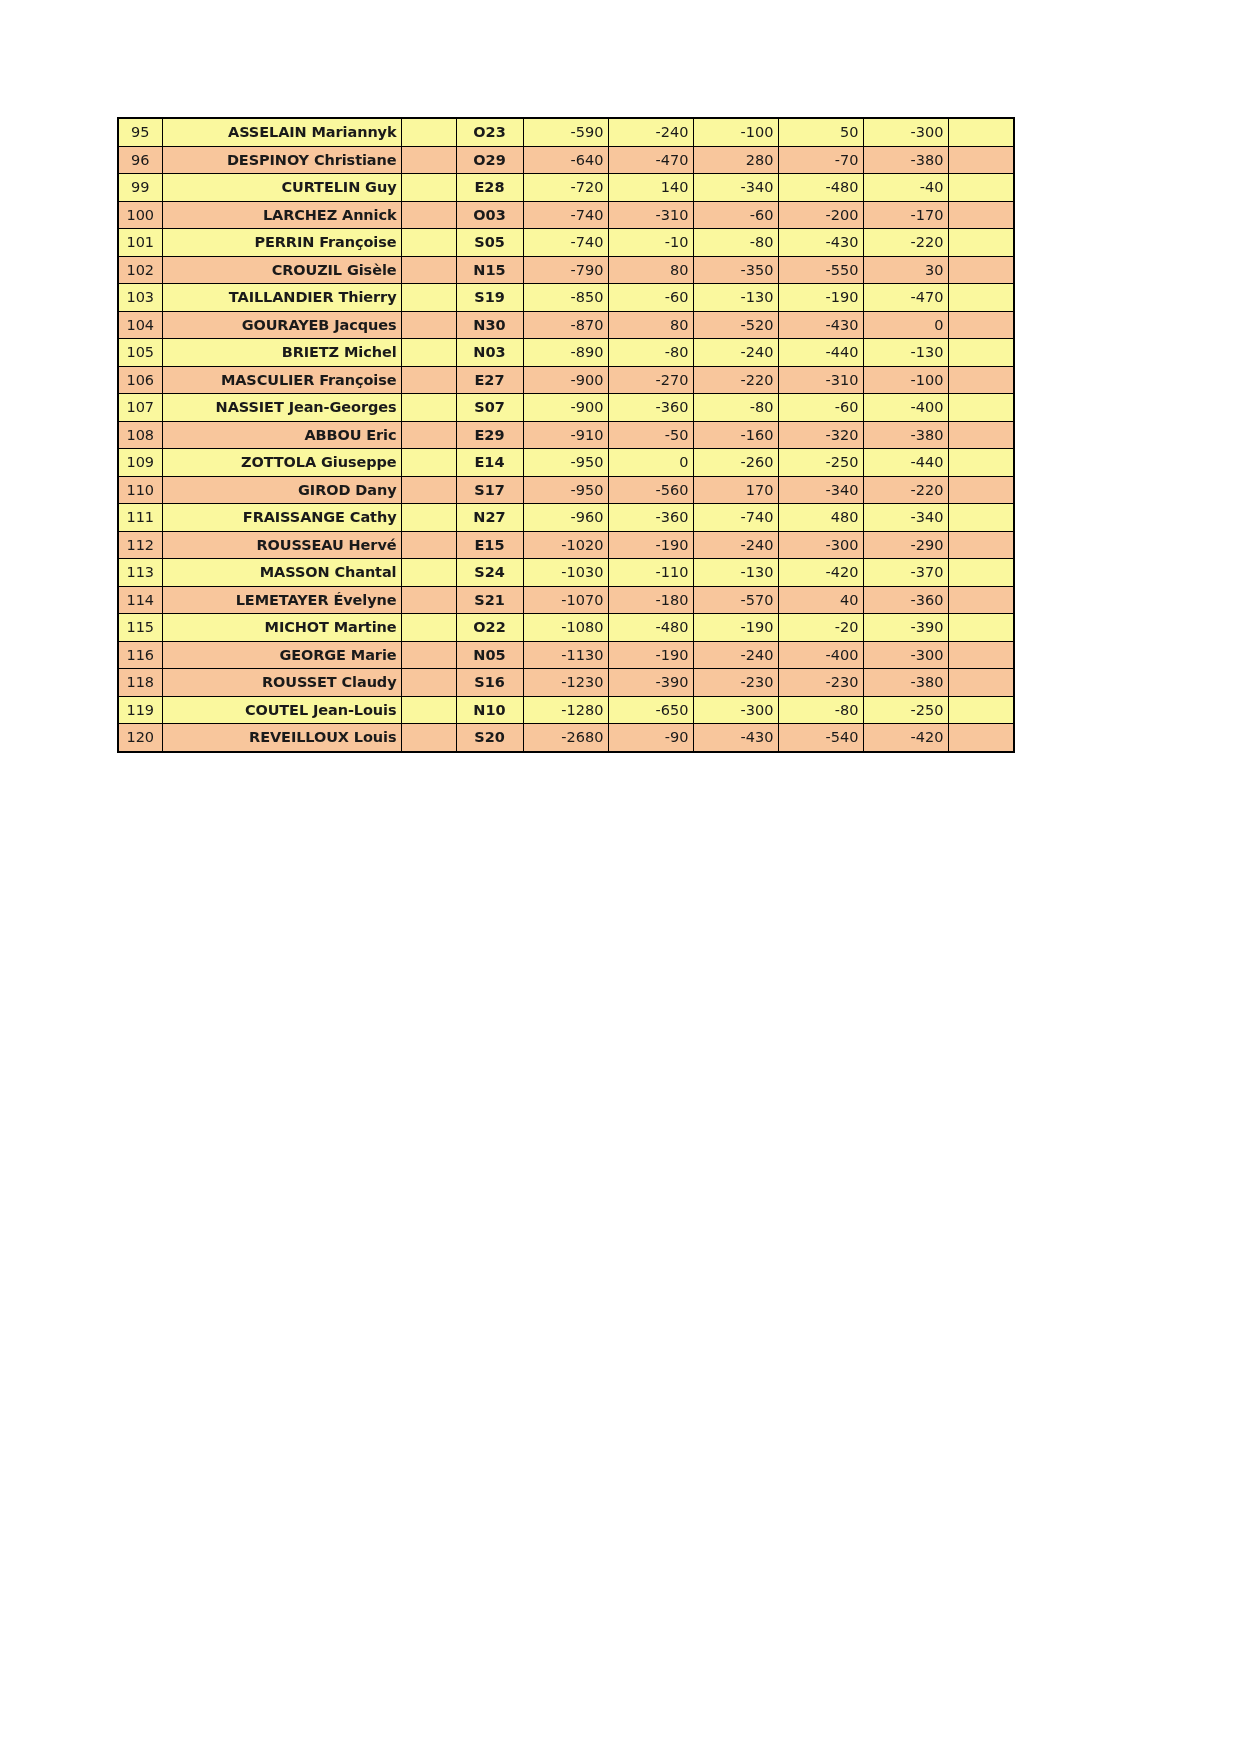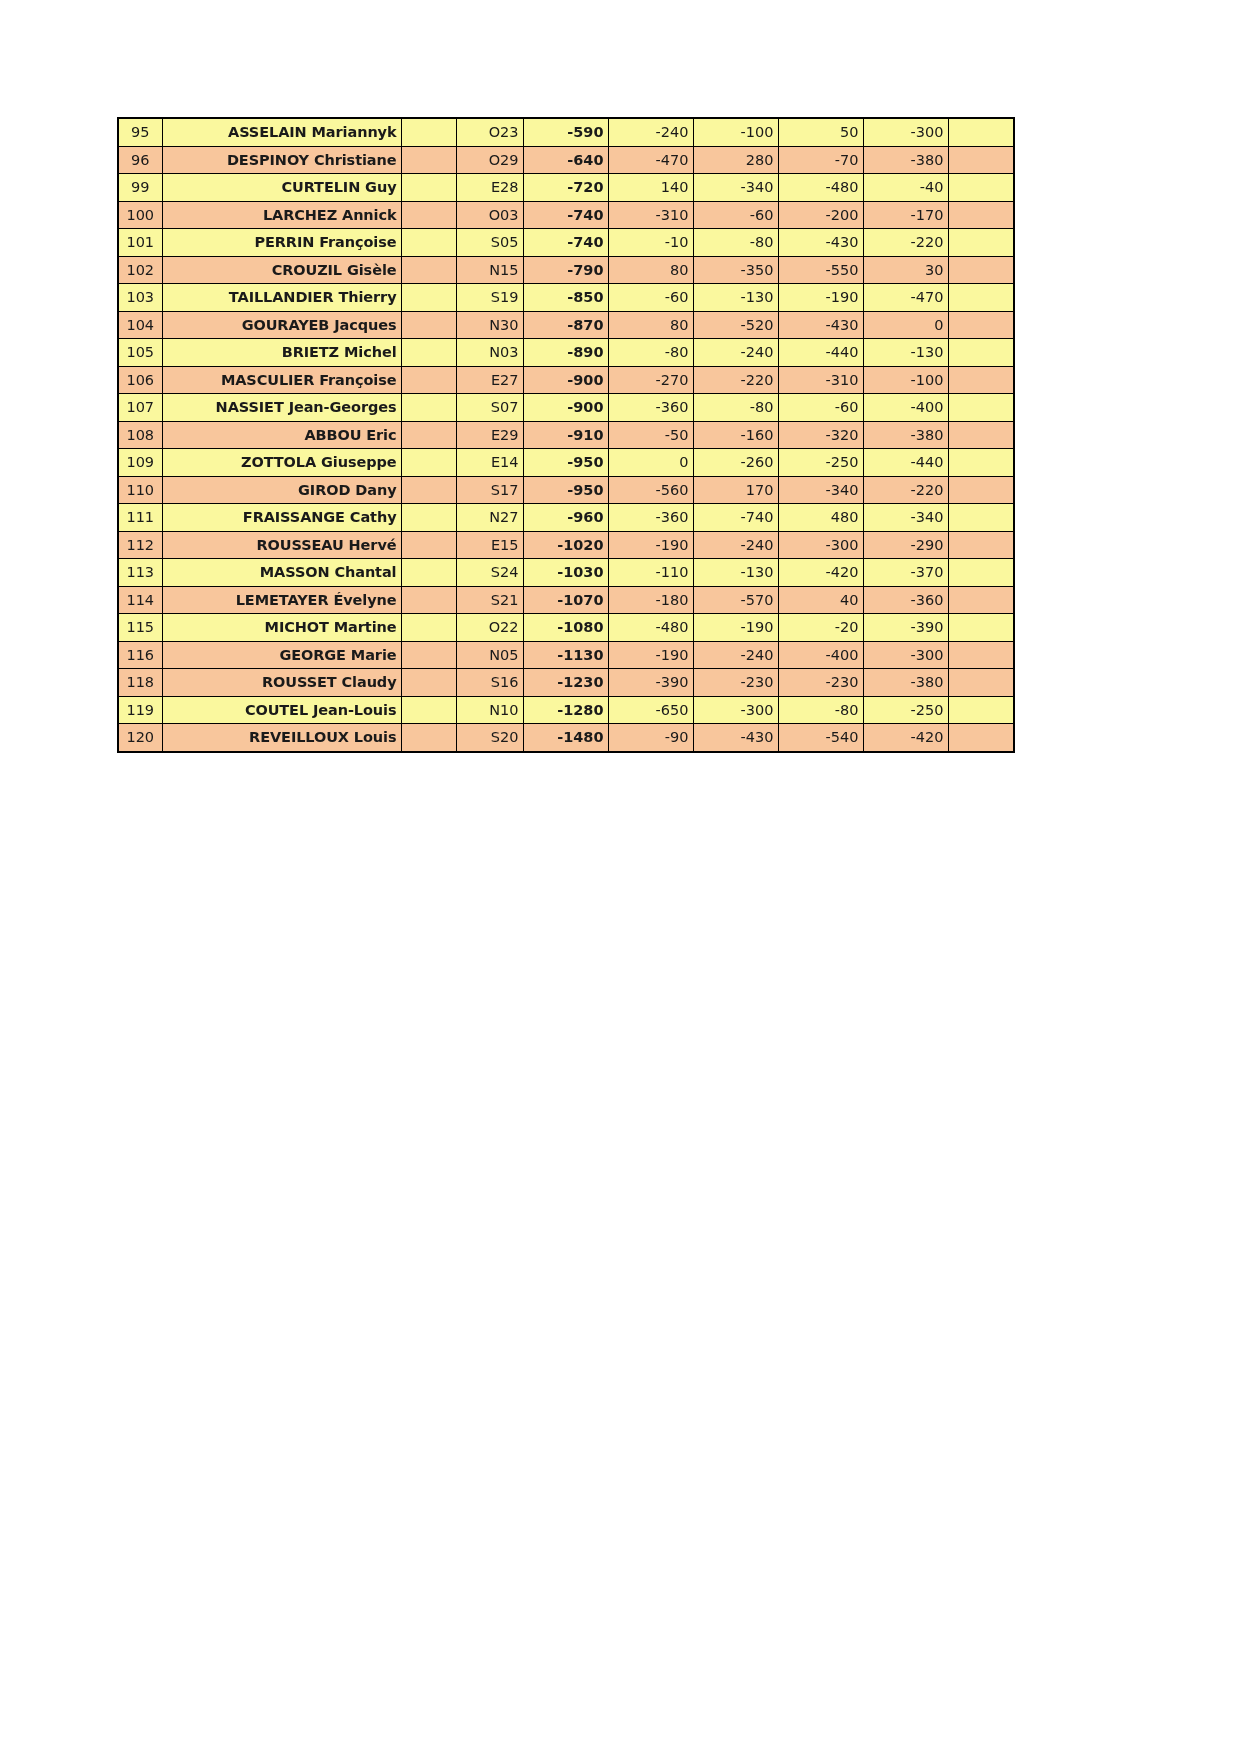--- a/index.html
+++ b/index.html
@@ -59,27 +59,27 @@
   }
   td.name {
     text-align: right;
     font-weight: bold;
     font-size: 14.5px;
     padding-left: 6px;
     letter-spacing: -0.1px;
   }
   td.blank { }
   td.code {
+    text-align: center;
+    font-weight: bold;
+    font-size: 14.5px;
+  }
+  td.total {
     text-align: right;
     font-weight: normal;
-    font-size: 14.5px;
-  }
-  td.total {
-    text-align: right;
-    font-weight: bold;
     font-size: 15px;
     padding-right: 6px;
   }
   td.score {
     text-align: right;
     font-weight: normal;
     font-size: 14px;
     padding-right: 4px;
   }
   td.last { }
@@ -367,21 +367,21 @@
           <td class="score">-300</td>
           <td class="score">-80</td>
           <td class="score">-250</td>
           <td class="last"></td>
         </tr>
         <tr class="row-orange">
           <td class="rank">120</td>
           <td class="name">REVEILLOUX Louis</td>
           <td class="blank"></td>
           <td class="code">S20</td>
-          <td class="total">-1480</td>
+          <td class="total">-2680</td>
           <td class="score">-90</td>
           <td class="score">-430</td>
           <td class="score">-540</td>
           <td class="score">-420</td>
           <td class="last"></td>
         </tr>
       </tbody>
   </table>
 </div>
 

